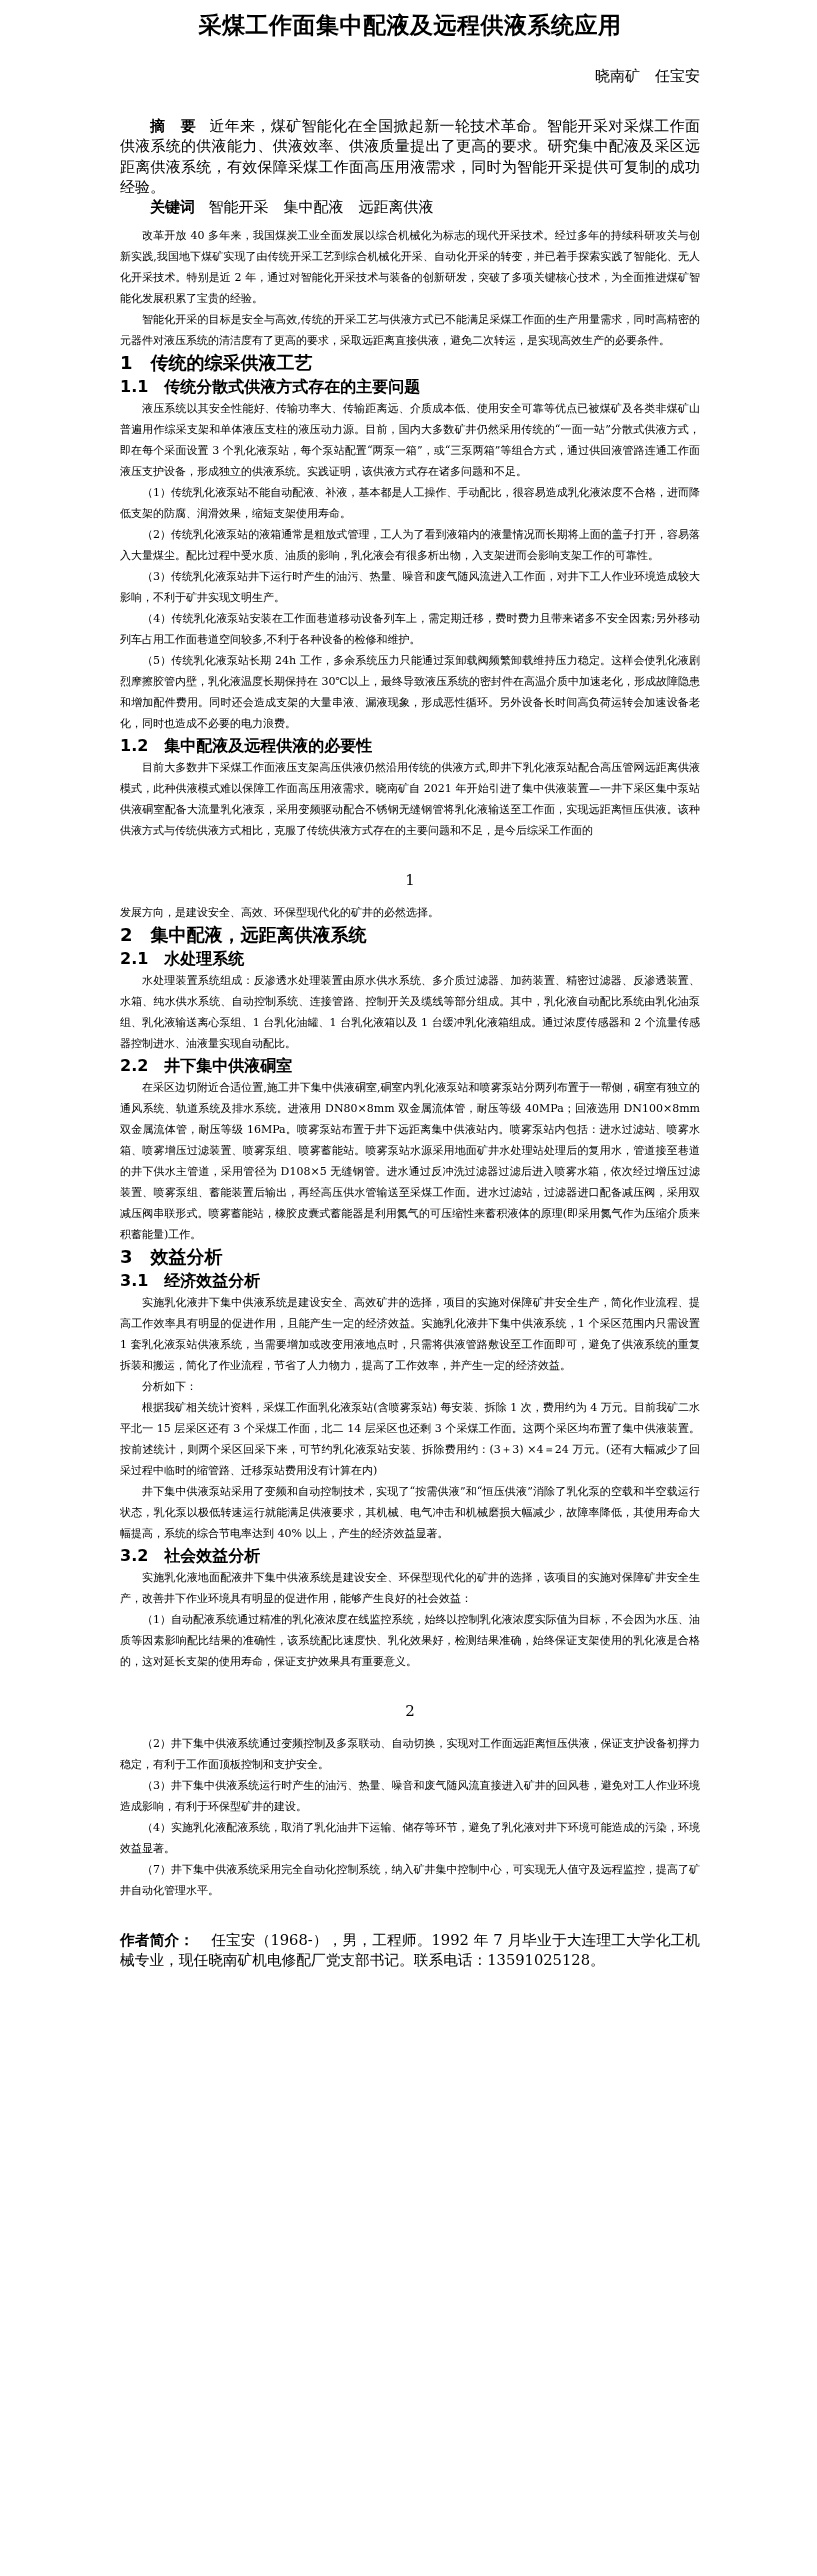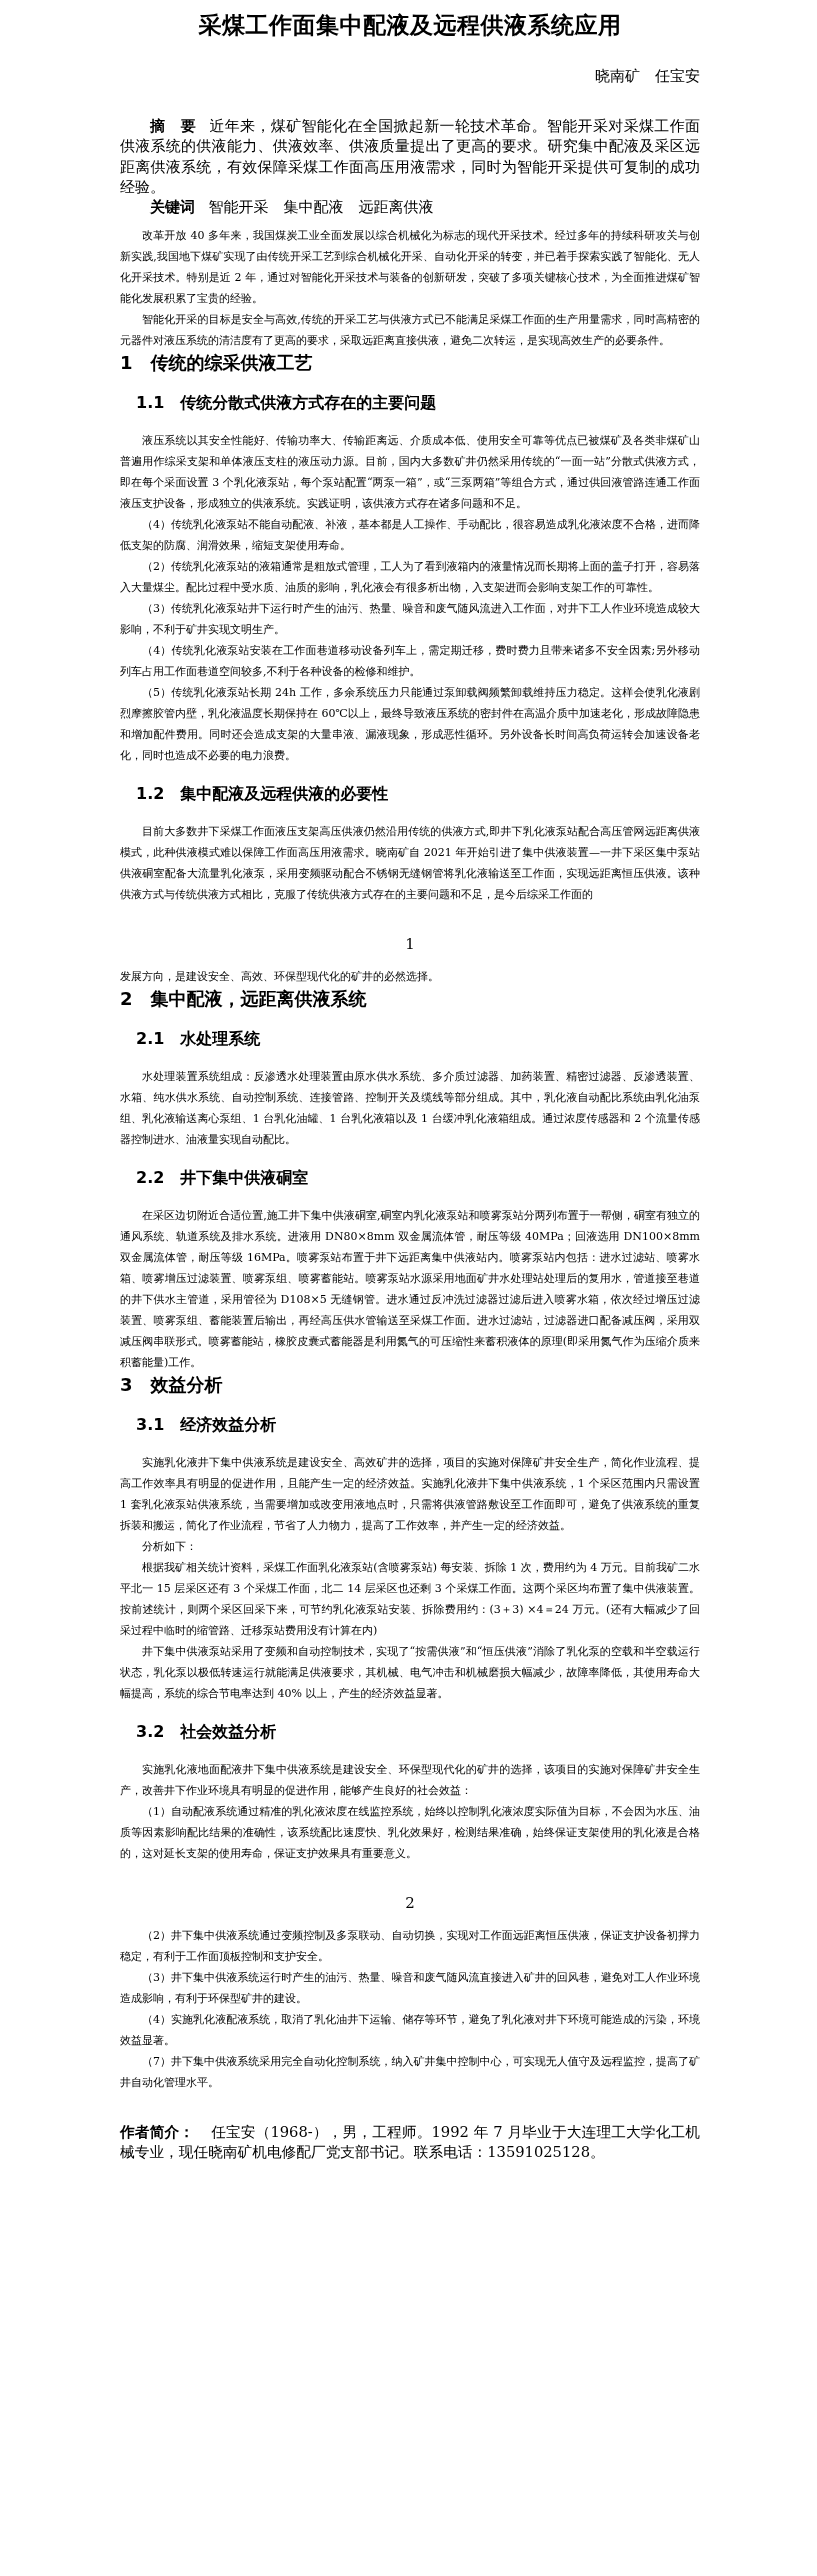--- a/index.html
+++ b/index.html
@@ -33,21 +33,21 @@
     font-size:11px;line-height:21px;text-align:justify;
     text-indent:2em;margin:0;
   }
   .cont{text-indent:0;}
   .h1{
     font-family:"DejaVu Sans","Liberation Sans",sans-serif;
     font-weight:bold;font-size:18px;line-height:24px;margin:0;
   }
   .h2{
     font-family:"DejaVu Sans","Liberation Sans",sans-serif;
-    font-weight:bold;font-size:16px;line-height:23px;margin:16px;
+    font-weight:bold;font-size:16px;line-height:23px;margin:0;
   }
   .pagenum{
     text-align:center;text-indent:0;font-size:15px;line-height:20.6px;
     margin:29px 0 11.3px;
   }
   .bio{
     margin:29px 0 0;font-size:14.7px;line-height:20.6px;
     text-align:justify;text-indent:0;
   }
   .bio .blabel{margin-right:17px;}
@@ -59,25 +59,25 @@
   <h1 class="title">采煤工作面集中配液及远程供液系统应用</h1>
   <div class="author">晓南矿　任宝安</div>
   <p class="abstract"><span class="blabel">摘　要</span><span>近年来，煤矿智能化在全国掀起新一轮技术革命。智能开采对采煤工作面供液系统的供液能力、供液效率、供液质量提出了更高的要求。研究集中配液及采区远距离供液系统，有效保障采煤工作面高压用液需求，同时为智能开采提供可复制的成功经验。</span></p>
   <p class="keywords"><span class="blabel">关键词</span><span>智能开采　集中配液　远距离供液</span></p>
   <div id="content">
       <div class="para">改革开放 40 多年来，我国煤炭工业全面发展以综合机械化为标志的现代开采技术。经过多年的持续科研攻关与创新实践,我国地下煤矿实现了由传统开采工艺到综合机械化开采、自动化开采的转变，并已着手探索实践了智能化、无人化开采技术。特别是近 2 年，通过对智能化开采技术与装备的创新研发，突破了多项关键核心技术，为全面推进煤矿智能化发展积累了宝贵的经验。</div>
       <div class="para">智能化开采的目标是安全与高效,传统的开采工艺与供液方式已不能满足采煤工作面的生产用量需求，同时高精密的元器件对液压系统的清洁度有了更高的要求，采取远距离直接供液，避免二次转运，是实现高效生产的必要条件。</div>
       <h2 class="h1">1　传统的综采供液工艺</h2>
       <h3 class="h2">1.1　传统分散式供液方式存在的主要问题</h3>
       <div class="para">液压系统以其安全性能好、传输功率大、传输距离远、介质成本低、使用安全可靠等优点已被煤矿及各类非煤矿山普遍用作综采支架和单体液压支柱的液压动力源。目前，国内大多数矿井仍然采用传统的“一面一站”分散式供液方式，即在每个采面设置 3 个乳化液泵站，每个泵站配置“两泵一箱”，或“三泵两箱”等组合方式，通过供回液管路连通工作面液压支护设备，形成独立的供液系统。实践证明，该供液方式存在诸多问题和不足。</div>
-      <div class="para">（4）传统乳化液泵站不能自动配液、补液，基本都是人工操作、手动配比，很容易造成乳化液浓度不合格，进而降低支架的防腐、润滑效果，缩短支架使用寿命。</div>
+      <div class="para">（1）传统乳化液泵站不能自动配液、补液，基本都是人工操作、手动配比，很容易造成乳化液浓度不合格，进而降低支架的防腐、润滑效果，缩短支架使用寿命。</div>
       <div class="para">（2）传统乳化液泵站的液箱通常是粗放式管理，工人为了看到液箱内的液量情况而长期将上面的盖子打开，容易落入大量煤尘。配比过程中受水质、油质的影响，乳化液会有很多析出物，入支架进而会影响支架工作的可靠性。</div>
       <div class="para">（3）传统乳化液泵站井下运行时产生的油污、热量、噪音和废气随风流进入工作面，对井下工人作业环境造成较大影响，不利于矿井实现文明生产。</div>
       <div class="para">（4）传统乳化液泵站安装在工作面巷道移动设备列车上，需定期迁移，费时费力且带来诸多不安全因素;另外移动列车占用工作面巷道空间较多,不利于各种设备的检修和维护。</div>
-      <div class="para">（5）传统乳化液泵站长期 24h 工作，多余系统压力只能通过泵卸载阀频繁卸载维持压力稳定。这样会使乳化液剧烈摩擦胶管内壁，乳化液温度长期保持在 60℃以上，最终导致液压系统的密封件在高温介质中加速老化，形成故障隐患和增加配件费用。同时还会造成支架的大量串液、漏液现象，形成恶性循环。另外设备长时间高负荷运转会加速设备老化，同时也造成不必要的电力浪费。</div>
+      <div class="para">（5）传统乳化液泵站长期 24h 工作，多余系统压力只能通过泵卸载阀频繁卸载维持压力稳定。这样会使乳化液剧烈摩擦胶管内壁，乳化液温度长期保持在 30℃以上，最终导致液压系统的密封件在高温介质中加速老化，形成故障隐患和增加配件费用。同时还会造成支架的大量串液、漏液现象，形成恶性循环。另外设备长时间高负荷运转会加速设备老化，同时也造成不必要的电力浪费。</div>
       <h3 class="h2">1.2　集中配液及远程供液的必要性</h3>
       <div class="para">目前大多数井下采煤工作面液压支架高压供液仍然沿用传统的供液方式,即井下乳化液泵站配合高压管网远距离供液模式，此种供液模式难以保障工作面高压用液需求。晓南矿自 2021 年开始引进了集中供液装置—一井下采区集中泵站供液硐室配备大流量乳化液泵，采用变频驱动配合不锈钢无缝钢管将乳化液输送至工作面，实现远距离恒压供液。该种供液方式与传统供液方式相比，克服了传统供液方式存在的主要问题和不足，是今后综采工作面的</div>
       <div class="pagenum">1</div>
       <div class="para cont">发展方向，是建设安全、高效、环保型现代化的矿井的必然选择。</div>
       <h2 class="h1">2　集中配液，远距离供液系统</h2>
       <h3 class="h2">2.1　水处理系统</h3>
       <div class="para">水处理装置系统组成：反渗透水处理装置由原水供水系统、多介质过滤器、加药装置、精密过滤器、反渗透装置、水箱、纯水供水系统、自动控制系统、连接管路、控制开关及缆线等部分组成。其中，乳化液自动配比系统由乳化油泵组、乳化液输送离心泵组、1 台乳化油罐、1 台乳化液箱以及 1 台缓冲乳化液箱组成。通过浓度传感器和 2 个流量传感器控制进水、油液量实现自动配比。</div>
       <h3 class="h2">2.2　井下集中供液硐室</h3>
       <div class="para">在采区边切附近合适位置,施工井下集中供液硐室,硐室内乳化液泵站和喷雾泵站分两列布置于一帮侧，硐室有独立的通风系统、轨道系统及排水系统。进液用 DN80×8mm 双金属流体管，耐压等级 40MPa；回液选用 DN100×8mm 双金属流体管，耐压等级 16MPa。喷雾泵站布置于井下远距离集中供液站内。喷雾泵站内包括：进水过滤站、喷雾水箱、喷雾增压过滤装置、喷雾泵组、喷雾蓄能站。喷雾泵站水源采用地面矿井水处理站处理后的复用水，管道接至巷道的井下供水主管道，采用管径为 D108×5 无缝钢管。进水通过反冲洗过滤器过滤后进入喷雾水箱，依次经过增压过滤装置、喷雾泵组、蓄能装置后输出，再经高压供水管输送至采煤工作面。进水过滤站，过滤器进口配备减压阀，采用双减压阀串联形式。喷雾蓄能站，橡胶皮囊式蓄能器是利用氮气的可压缩性来蓄积液体的原理(即采用氮气作为压缩介质来积蓄能量)工作。</div>
       <h2 class="h1">3　效益分析</h2>

